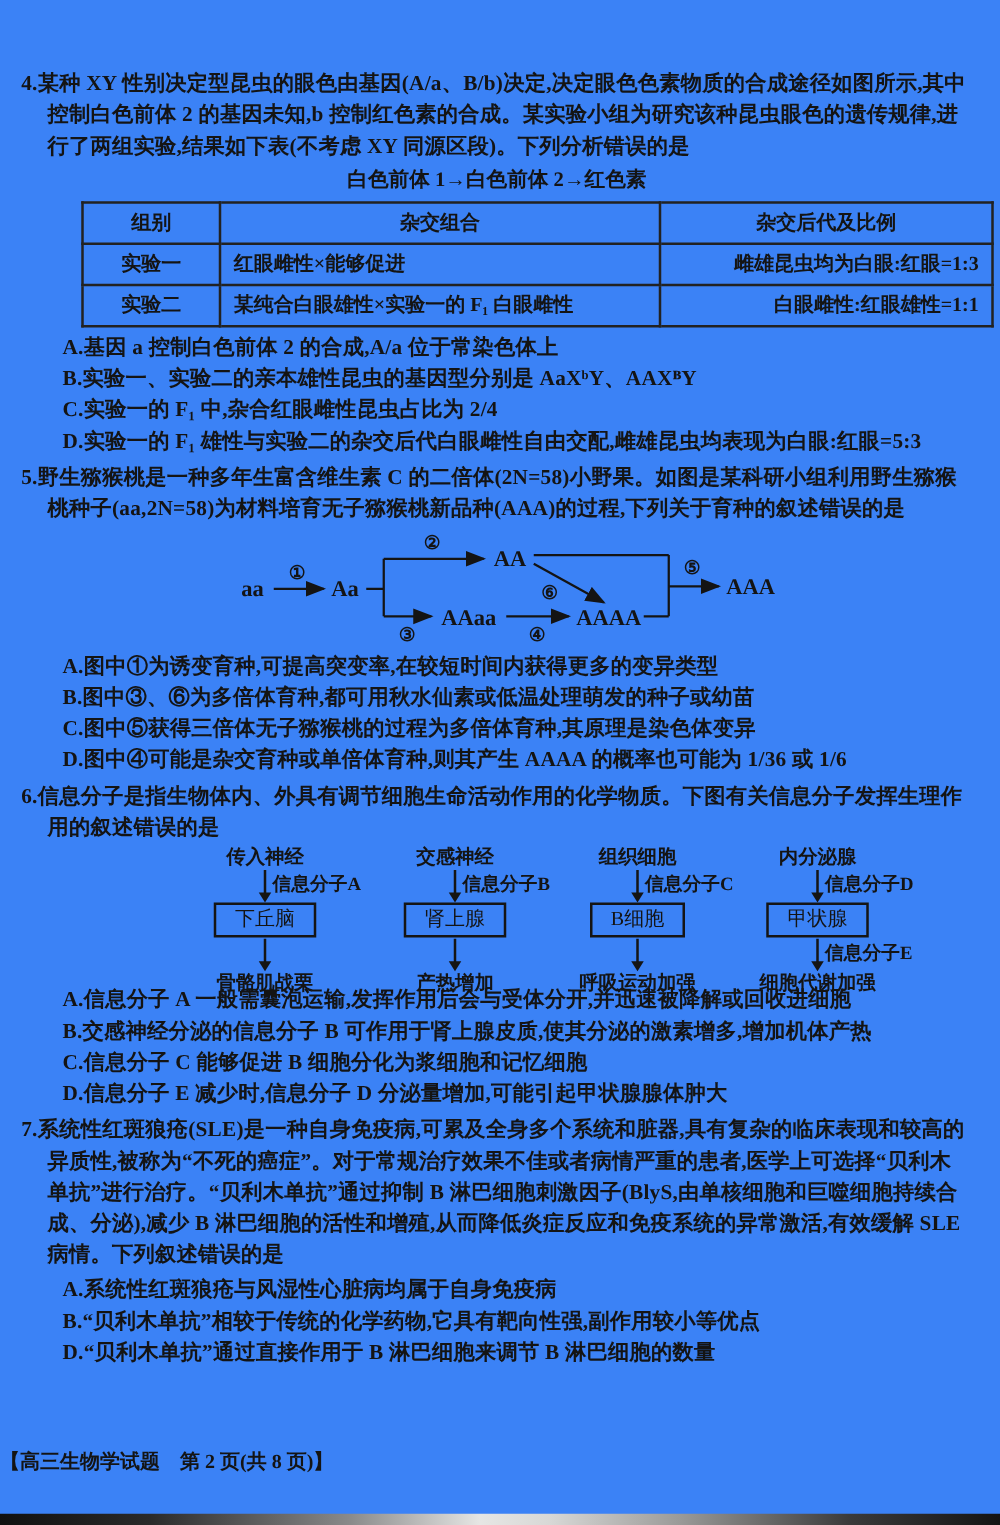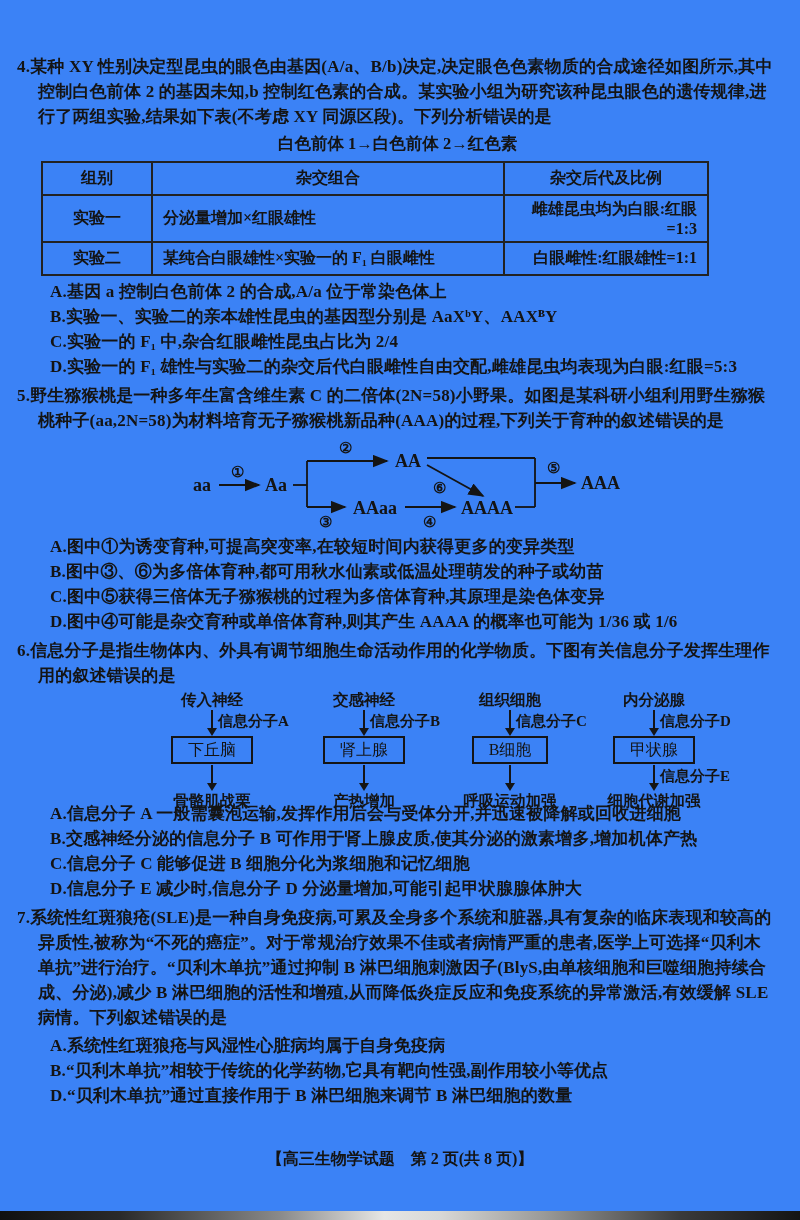--- a/index.html
+++ b/index.html
@@ -27,22 +27,22 @@
     font-weight:600;
     letter-spacing:0.2px;
   }
   .pathway {
     text-align:center; font-weight:700; font-size:16.5px;
     line-height:25px; margin-top:2px;
   }
   
   table.cross-table {
     border-collapse:collapse;
-    margin:5px 0 0 24px;
-    width:668px;
+    margin:5px 0 0 48px;
+    width:730px;
     font-size:16px; font-weight:700;
   }
   table.cross-table th, table.cross-table td {
     border:2px solid #222;
     padding:3px 10px;
     height:25px;
   }
   table.cross-table th { text-align:center; font-weight:700; }
   table.cross-table td.c-group { text-align:center; width:88px; }
   table.cross-table td.c-cross { width:330px; text-align:left; }
@@ -67,22 +67,22 @@
   .arrow-label {
     position:absolute; left:calc(50% + 6px); top:3px;
     white-space:nowrap; font-weight:700; font-size:15px;
   }
   .organ-box {
     border:2px solid #151515; padding:0 15px;
     font-weight:400; font-size:16px; line-height:24px; white-space:nowrap;
   }
   
   .footer {
-    position:absolute; left:0; bottom:50px; width:100%;
-    text-align:center; font-weight:700; font-size:16px;
+    position:absolute; left:0; bottom:40px; width:100%;
+    text-align:left; font-weight:700; font-size:16px;
   }
   .scan-band {
     position:absolute; left:0; bottom:0; width:100%; height:9px;
     background:linear-gradient(90deg,#101010 0%,#2a2a2a 15%,#8a8a8a 35%,#e6e6e4 48%,#d8d8d6 55%,#9a9a98 68%,#3a3a3a 85%,#141414 100%);
   }
   .q-block { margin-top:4px; }
 </style>
 </head>
 <body>
 
@@ -93,21 +93,21 @@
     <div class="pathway">白色前体 1→白色前体 2→红色素</div>
     <table class="cross-table">
       <tbody>
           <tr>
         <th>组别</th>
         <th>杂交组合</th>
         <th>杂交后代及比例</th>
       </tr>
       <tr>
         <td class="c-group">实验一</td>
-        <td class="c-cross">分泌量增加×红眼雄性</td>
+        <td class="c-cross">红眼雌性×能够促进</td>
         <td class="c-off">雌雄昆虫均为白眼:红眼=1:3</td>
       </tr>
       <tr>
         <td class="c-group">实验二</td>
         <td class="c-cross">某纯合白眼雄性×实验一的 F₁ 白眼雌性</td>
         <td class="c-off">白眼雌性:红眼雄性=1:1</td>
       </tr>
     </tbody>
       </table>
     <div class="options">

